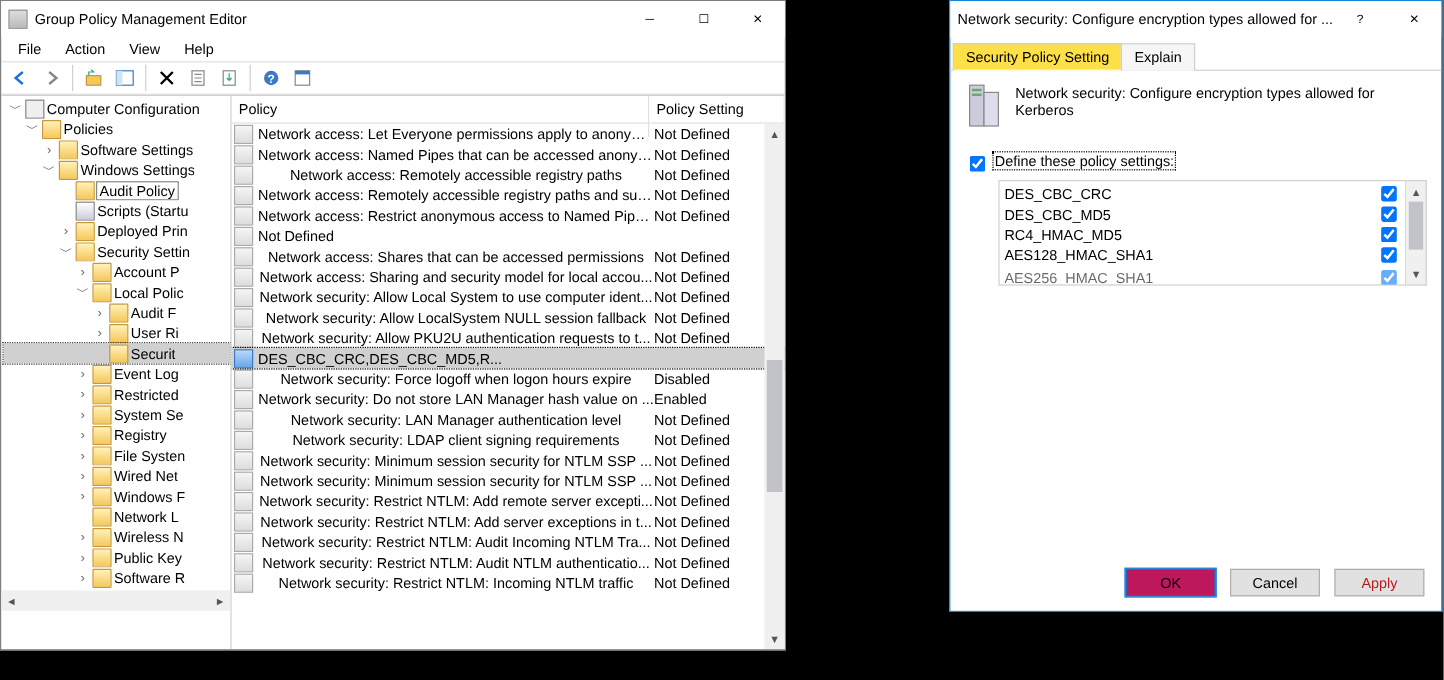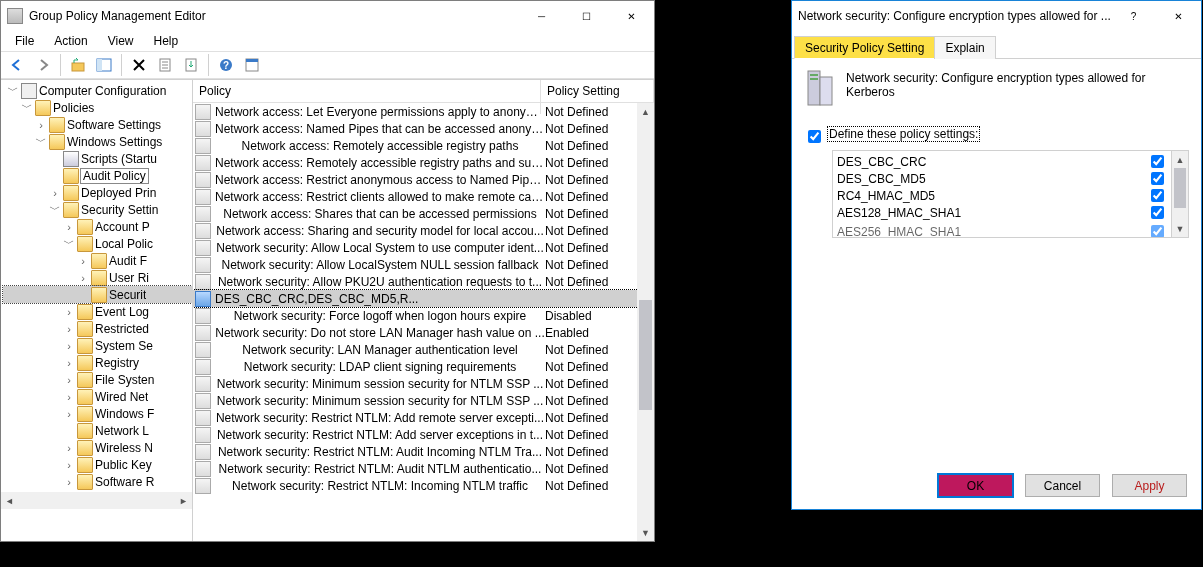--- a/index.html
+++ b/index.html
@@ -208,27 +208,27 @@
             <span class="ico folder-ico"></span>
             <span class="lbl">Software Settings</span>
           </div>
           <div class="tree-row" style="padding-left: 30px;">
             <span class="exp">﹀</span>
             <span class="ico folder-ico"></span>
             <span class="lbl">Windows Settings</span>
           </div>
           <div class="tree-row" style="padding-left: 44px;">
             <span class="exp"></span>
+            <span class="ico folder-ico"></span>
+            <span class="lbl" style="outline: rgb(136, 136, 136) solid 1px; padding: 0px 2px;">Audit Policy</span>
+          </div>
+          <div class="tree-row" style="padding-left: 44px;">
+            <span class="exp"></span>
             <span class="ico scroll-ico"></span>
             <span class="lbl">Scripts (Startu</span>
-          </div>
-          <div class="tree-row" style="padding-left: 44px;">
-            <span class="exp"></span>
-            <span class="ico folder-ico"></span>
-            <span class="lbl" style="outline: rgb(136, 136, 136) solid 1px; padding: 0px 2px;">Audit Policy</span>
           </div>
           <div class="tree-row" style="padding-left: 44px;">
             <span class="exp">›</span>
             <span class="ico folder-ico"></span>
             <span class="lbl">Deployed Prin</span>
           </div>
           <div class="tree-row" style="padding-left: 44px;">
             <span class="exp">﹀</span>
             <span class="ico folder-ico"></span>
             <span class="lbl">Security Settin</span>
@@ -348,21 +348,20 @@
             <span class="c1">Network access: Remotely accessible registry paths and sub...</span>
             <span class="c2">Not Defined</span>
           </div>
           <div class="list-row">
             <span class="ico"></span>
             <span class="c1">Network access: Restrict anonymous access to Named Pipes...</span>
             <span class="c2">Not Defined</span>
           </div>
           <div class="list-row">
             <span class="ico"></span>
-            <span class="c1">Network access: Restrict clients allowed to make remote call...</span>
             <span class="c2">Not Defined</span>
           </div>
           <div class="list-row">
             <span class="ico"></span>
             <span class="c1">Network access: Shares that can be accessed permissions</span>
             <span class="c2">Not Defined</span>
           </div>
           <div class="list-row">
             <span class="ico"></span>
             <span class="c1">Network access: Sharing and security model for local accou...</span>

